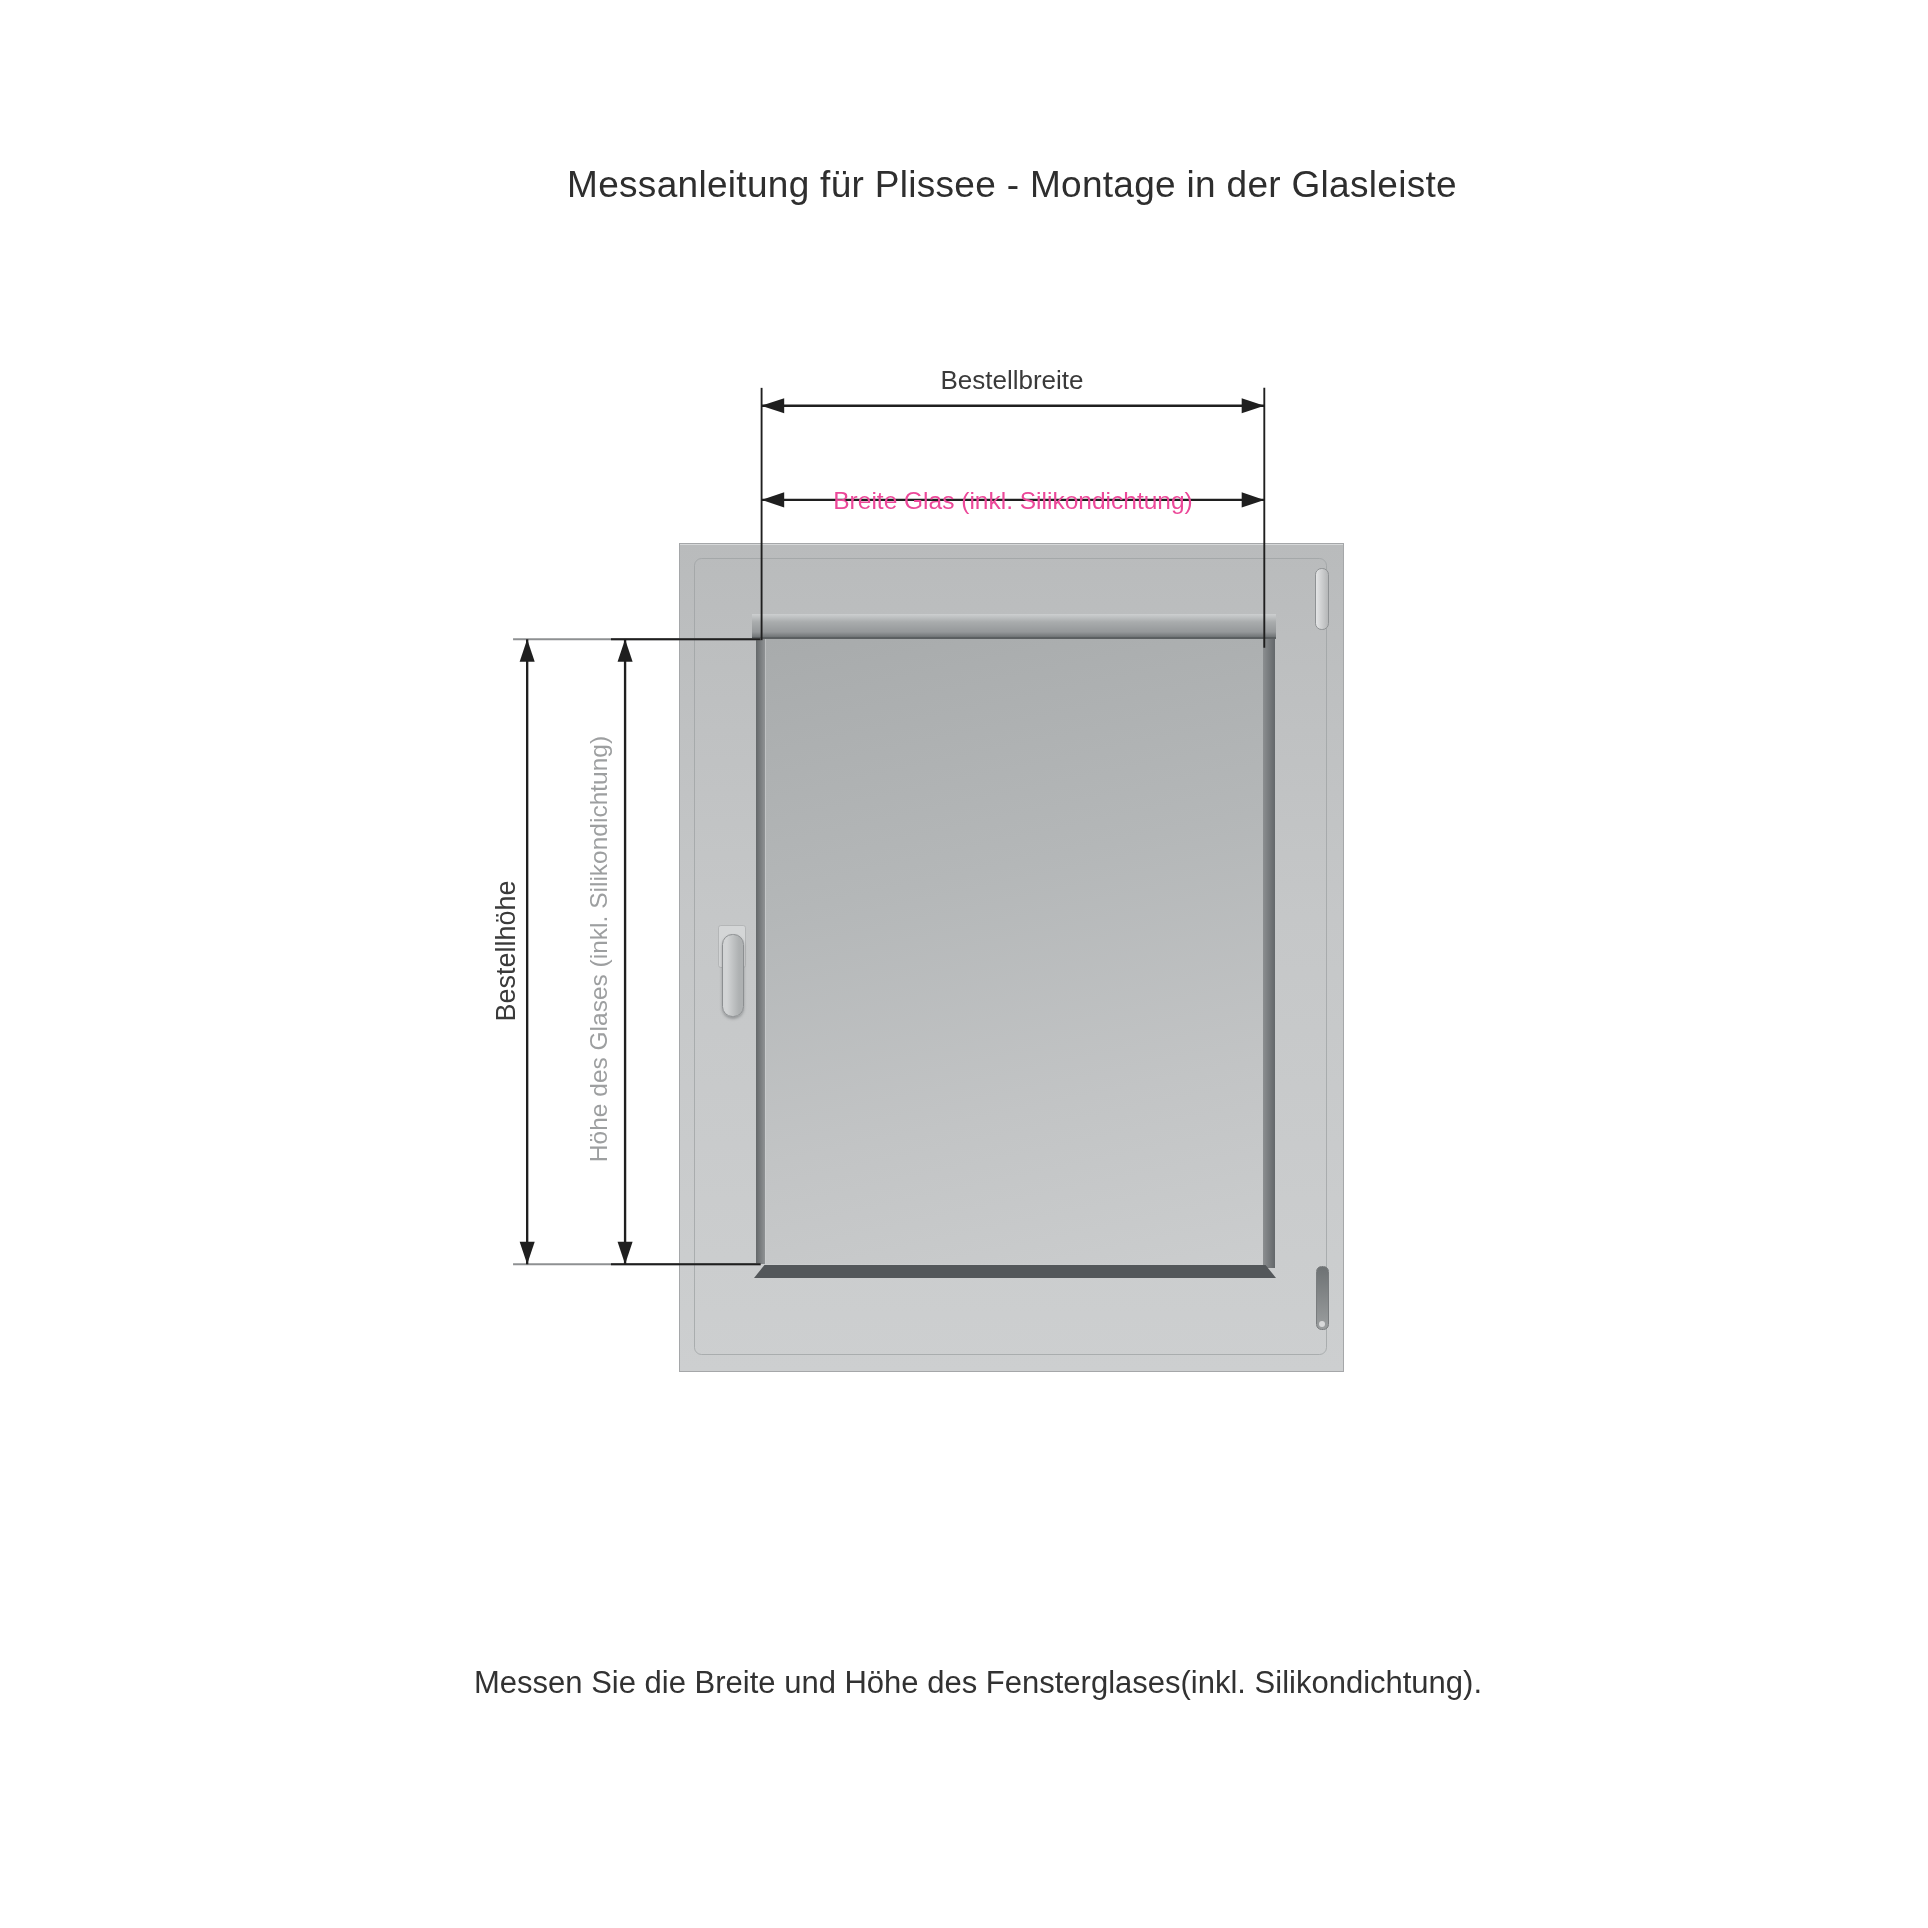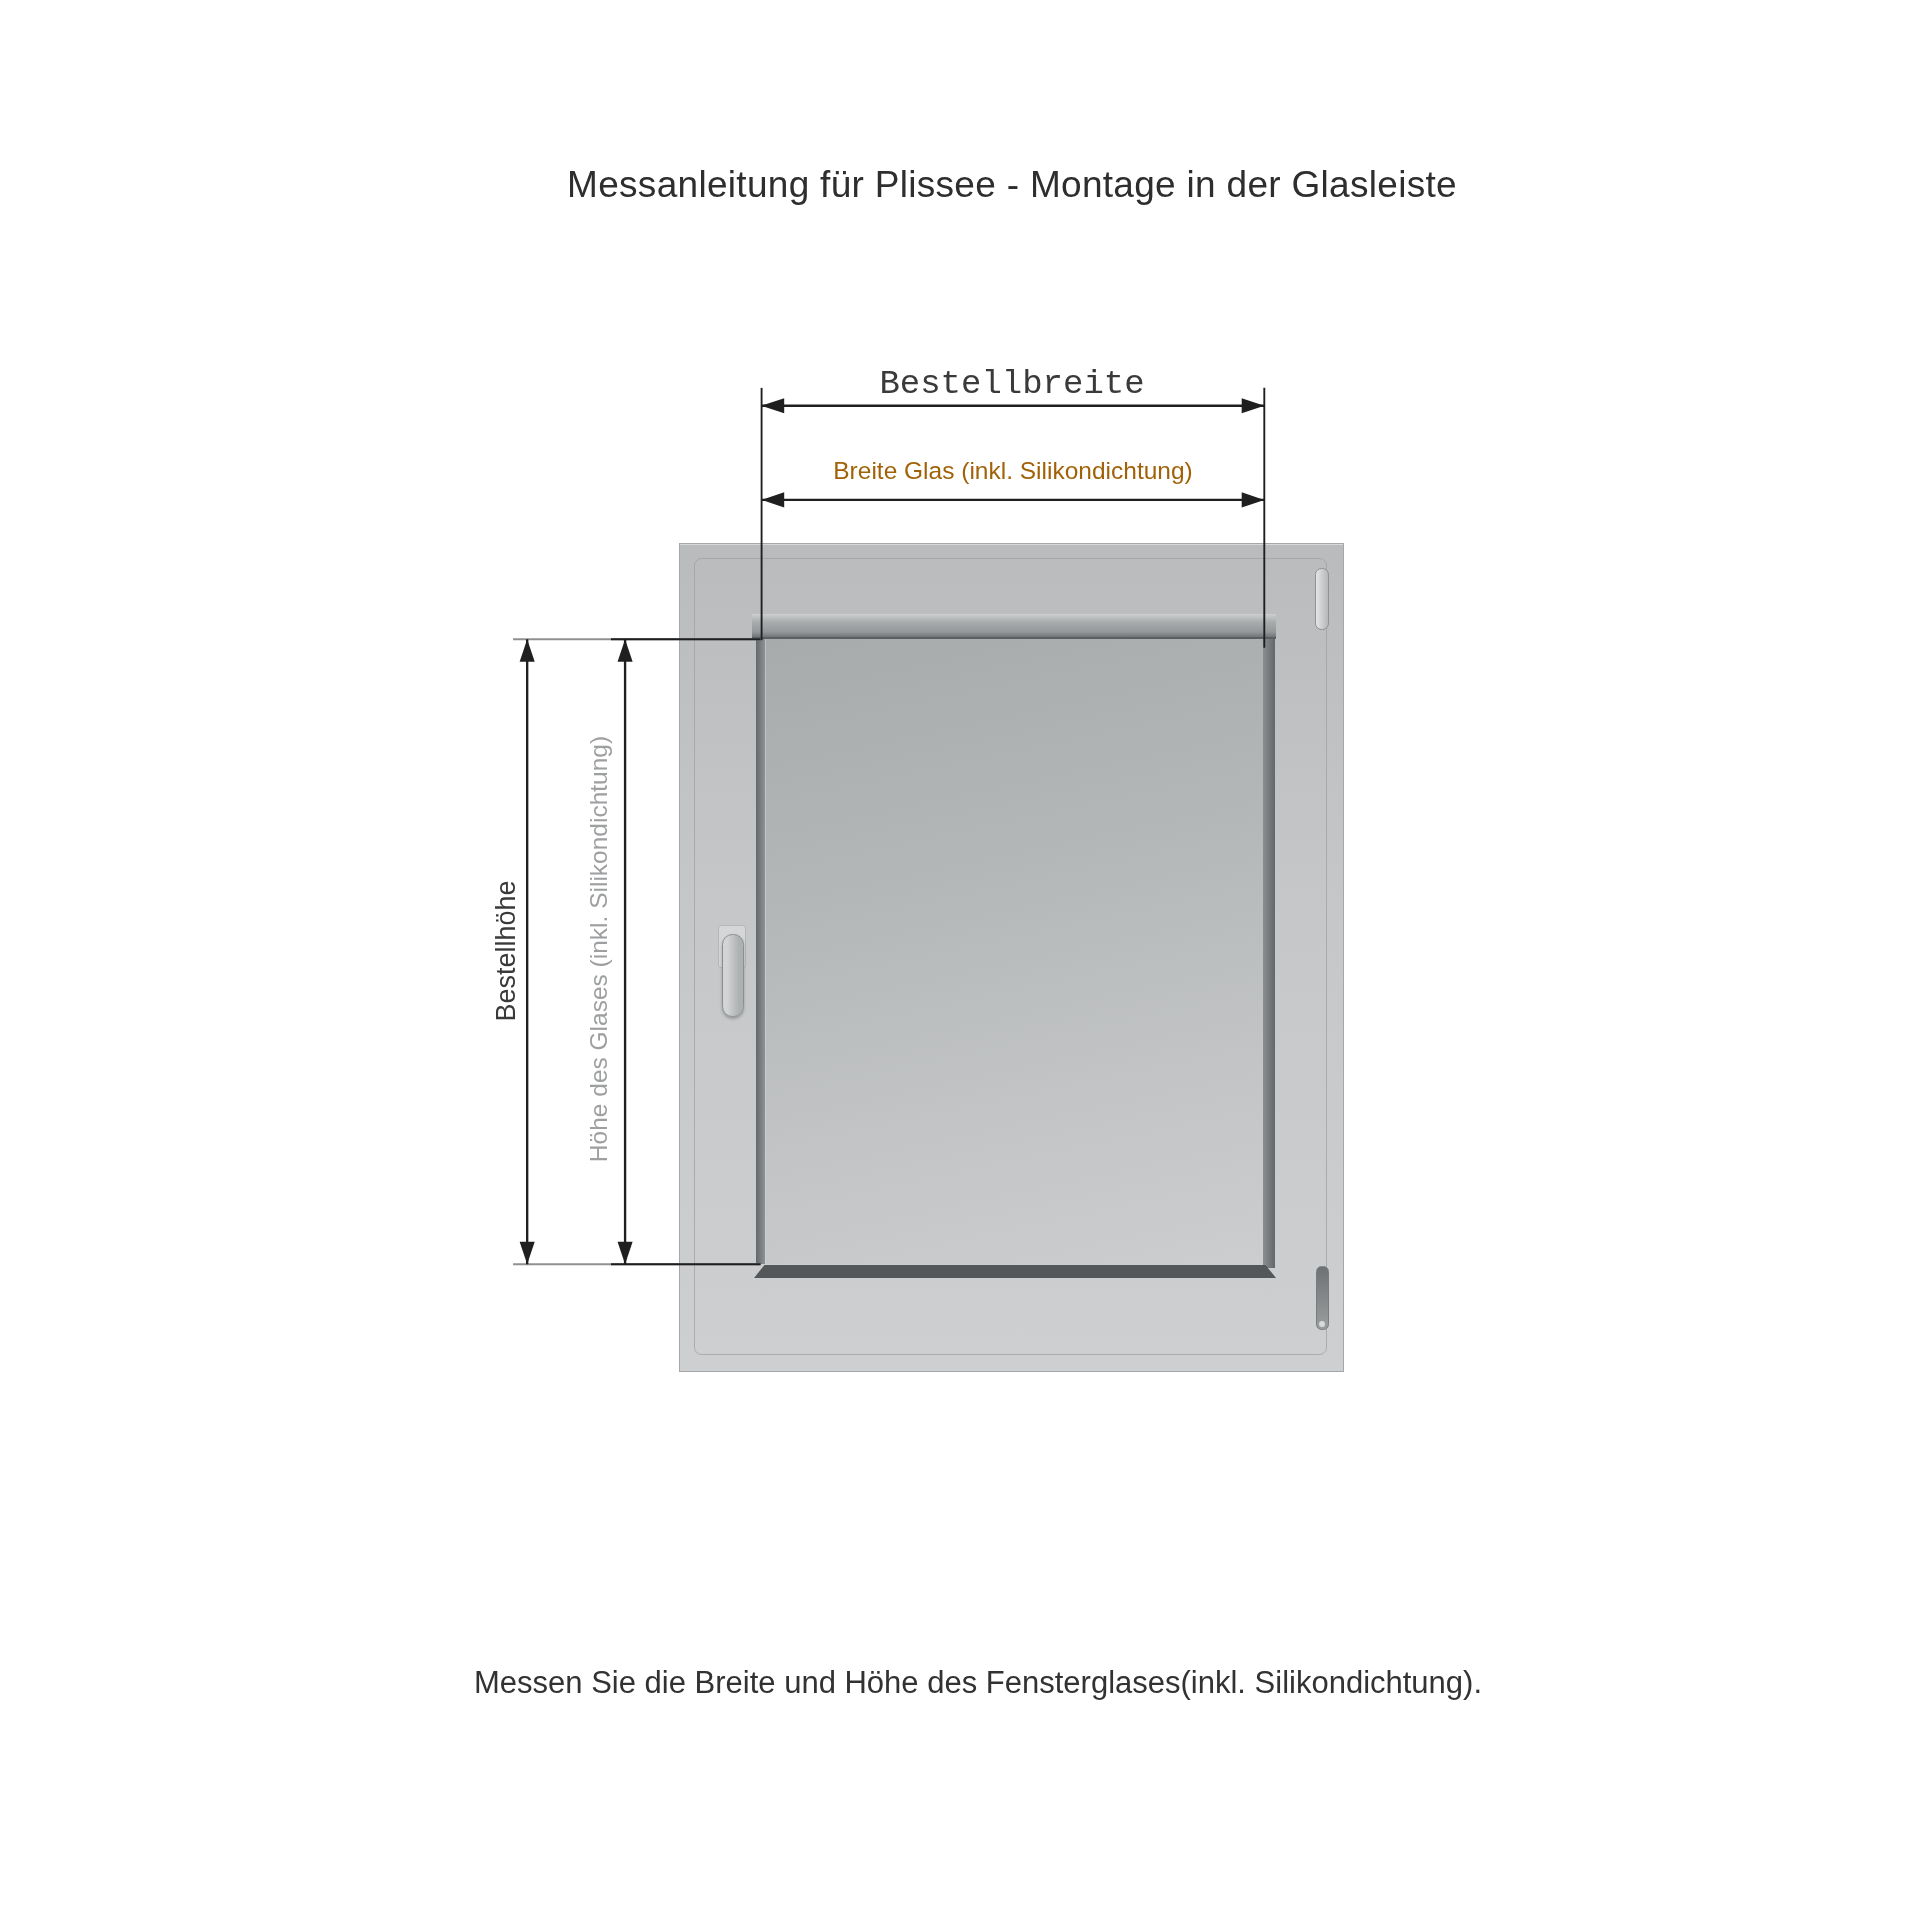--- a/index.html
+++ b/index.html
@@ -66,22 +66,22 @@
     border:0.9px solid #797c7e;border-radius:5.6px;
   }
   .hinge-bottom::after{
     content:"";position:absolute;left:1.9px;bottom:1.9px;width:6.6px;height:6.6px;border-radius:50%;
     background:#d8d9da;
   }
   
   .dims{position:absolute;left:0;top:0;width:1928px;height:1928px;pointer-events:none;}
   
   .dim-label{position:absolute;white-space:nowrap;}
-  .lbl-order-width{left:964px;top:365px;transform:translateX(-50%);font-size:34px;color:#3a3a3a;font-family:Liberation Mono, monospace;}
-  .lbl-glass-width{left:965px;top:457px;transform:translateX(-50%);font-size:24.5px;color:#a16207;}
+  .lbl-order-width{left:964px;top:365px;transform:translateX(-50%);font-size:26px;color:#3a3a3a;}
+  .lbl-glass-width{left:965px;top:487px;transform:translateX(-50%);font-size:24.5px;color:#ec4899;}
   .lbl-order-height{left:458px;top:951px;transform:translate(-50%,-50%) rotate(-90deg);font-size:27px;color:#3a3a3a;}
   .lbl-glass-height{left:551px;top:949px;transform:translate(-50%,-50%) rotate(-90deg);font-size:24.5px;color:#9d9fa0;}
   
   .instructions{
     position:absolute;left:426px;top:1476px;
     font-size:31px;line-height:46px;color:#323232;white-space:pre;
   }
 </style>
 </head>
 <body>

